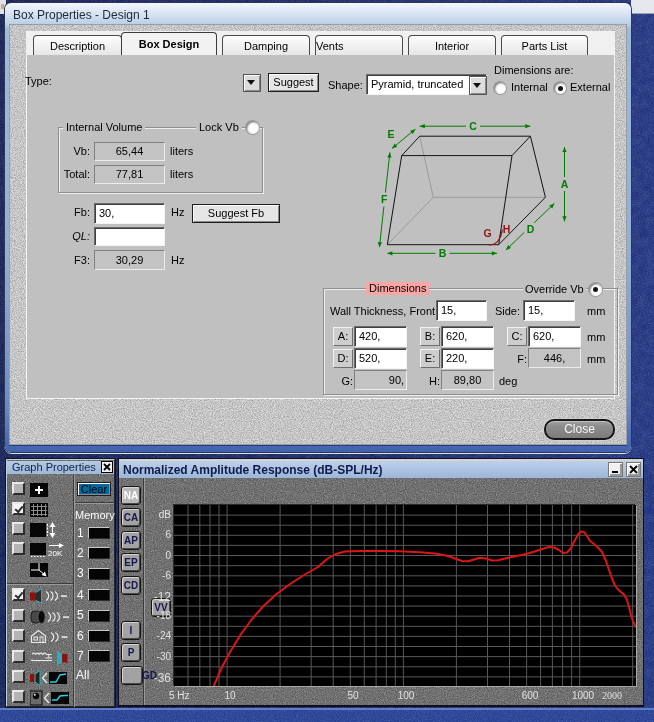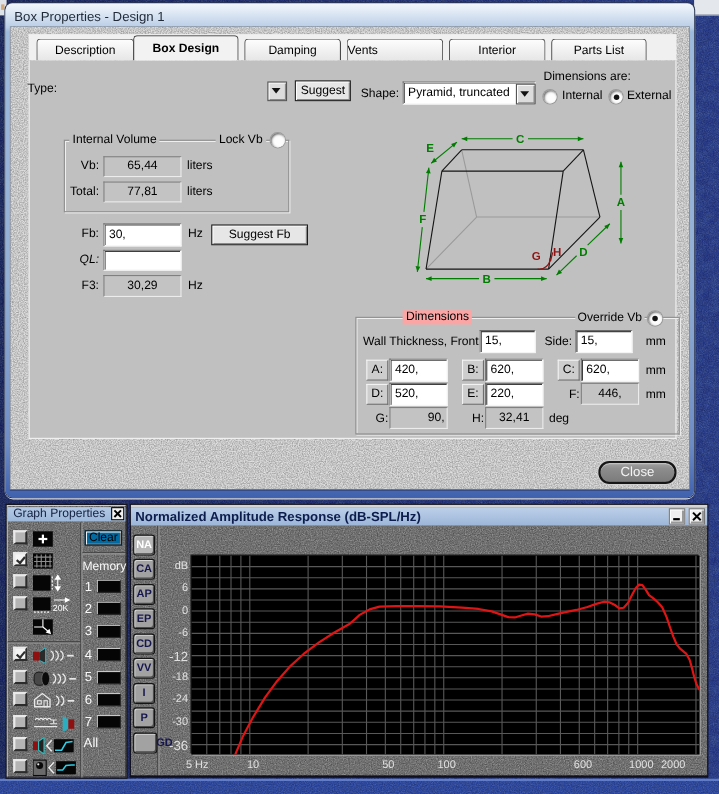--- a/index.html
+++ b/index.html
@@ -192,21 +192,21 @@
 <div class="inp" style="left:354px;top:348px;width:53px;height:21px;line-height:19px;">520,</div>
 <div class="chip" style="left:420px;top:349px;width:20px;height:19px;line-height:17px;">E:</div>
 <div class="inp" style="left:441px;top:348px;width:53px;height:21px;line-height:19px;">220,</div>
 <div class="lab" style="left:505px;top:353px;width:22px;text-align:right;">F:</div>
 <div class="disp" style="left:528px;top:348px;width:53px;height:20px;line-height:18px;">446,</div>
 <div class="lab" style="left:587px;top:353px;">mm</div>
 
 <div class="lab" style="left:333px;top:375px;width:20px;text-align:right;">G:</div>
 <div class="disp" style="left:354px;top:370px;width:53px;height:20px;line-height:18px;padding-left:32px;">90,</div>
 <div class="lab" style="left:420px;top:375px;width:20px;text-align:right;">H:</div>
-<div class="disp" style="left:441px;top:370px;width:53px;height:20px;line-height:18px;">32,41</div>
+<div class="disp" style="left:441px;top:370px;width:53px;height:20px;line-height:18px;">89,80</div>
 <div class="lab" style="left:499px;top:375px;">deg</div>
 
 <div class="a" style="left:544px;top:419px;width:71px;height:21px;border-radius:10px;background:linear-gradient(#a2a2a2,#8d8d8d 30%,#7b7b7b);border:2px solid #161616;box-shadow:0 0 0 1px #cfcfcf,inset 0 1px 0 #c0c0c0;box-sizing:border-box;font-size:12px;color:#f4f4f4;text-align:center;line-height:17px;">Close</div>
 
 <div class="a" style="left:5px;top:458px;width:111px;height:250px;background:#15151f;"></div>
 <svg class="a" style="left:6px;top:459px" width="109" height="248">
   <rect x="0" y="0" width="109" height="248" fill="#6f6f6f"></rect>
   <rect x="0" y="0" width="109" height="248" filter="url(#fw)" opacity="0.42"></rect>
   <rect x="0" y="0" width="109" height="248" filter="url(#fb)" opacity="0.42"></rect>
   <polyline points="0.5,247 0.5,0.5 108,0.5" fill="none" stroke="#c2cdda"></polyline>
@@ -365,21 +365,21 @@
   <rect x="0" y="0" width="524" height="227" filter="url(#fb)" opacity="0.42"></rect>
   <line x1="24.5" y1="0" x2="24.5" y2="227" stroke="#3c3c3c"></line>
   <line x1="25.5" y1="0" x2="25.5" y2="227" stroke="#9a9a9a"></line>
 </svg>
 
 <div class="gbtn" style="top:486px;background:#b8b8b8;color:#ffffff;">NA</div>
 <div class="gbtn" style="top:508px;">CA</div>
 <div class="gbtn" style="top:531px;">AP</div>
 <div class="gbtn" style="top:553px;">EP</div>
 <div class="gbtn" style="top:576px;">CD</div>
-<div class="gbtn" style="top:598px;">VV</div>
+<div class="gbtn" style="top:598px;margin-left:30px;">VV</div>
 <div class="gbtn" style="top:621px;">I</div>
 <div class="gbtn" style="top:643px;">P</div>
 <div class="gbtn" style="top:666px;padding-left:20px;">GD</div>
 
 <div class="a" style="left:174px;top:505px;width:462px;height:181px;background:#000;box-shadow:-1px -1px 0 #2a2a2a,1px 1px 0 #a8a8a8;"></div>
 <svg class="a" style="left:174px;top:505px" width="462" height="181">
 <line x1="0" y1="10.1" x2="462" y2="10.1" stroke="#585858"></line>
 <line x1="0" y1="20.2" x2="462" y2="20.2" stroke="#585858"></line>
 <line x1="0" y1="30.3" x2="462" y2="30.3" stroke="#585858"></line>
 <line x1="0" y1="40.4" x2="462" y2="40.4" stroke="#585858"></line>
@@ -430,14 +430,14 @@
 <div class="a" style="left:144px;top:610px;width:27px;text-align:right;font-size:10px;color:#e0e0e0;">-18</div>
 <div class="a" style="left:144px;top:630px;width:27px;text-align:right;font-size:10px;color:#e0e0e0;">-24</div>
 <div class="a" style="left:144px;top:651px;width:27px;text-align:right;font-size:10px;color:#e0e0e0;">-30</div>
 <div class="a" style="left:144px;top:671px;width:27px;text-align:right;font-size:12px;color:#e0e0e0;">-36</div>
 <div class="a" style="left:169px;top:690px;font-size:10px;color:#e0e0e0;">5 Hz</div>
 <div class="a" style="left:215px;top:690px;width:30px;text-align:center;font-size:10px;color:#e0e0e0;">10</div>
 <div class="a" style="left:338px;top:690px;width:30px;text-align:center;font-size:10px;color:#e0e0e0;">50</div>
 <div class="a" style="left:391px;top:690px;width:30px;text-align:center;font-size:10px;color:#e0e0e0;">100</div>
 <div class="a" style="left:515px;top:690px;width:30px;text-align:center;font-size:10px;color:#e0e0e0;">600</div>
 <div class="a" style="left:568px;top:690px;width:30px;text-align:center;font-size:10px;color:#e0e0e0;">1000</div>
-<div class="a" style="left:597px;top:690px;width:30px;text-align:center;font-size:10px;color:#e0e0e0;">2000</div>
+<div class="a" style="left:597px;top:690px;width:30px;text-align:center;font-size:10px;color:#e0e0e0;font-family:Liberation Serif, serif;">2000</div>
 </div>
 
 </body></html>

